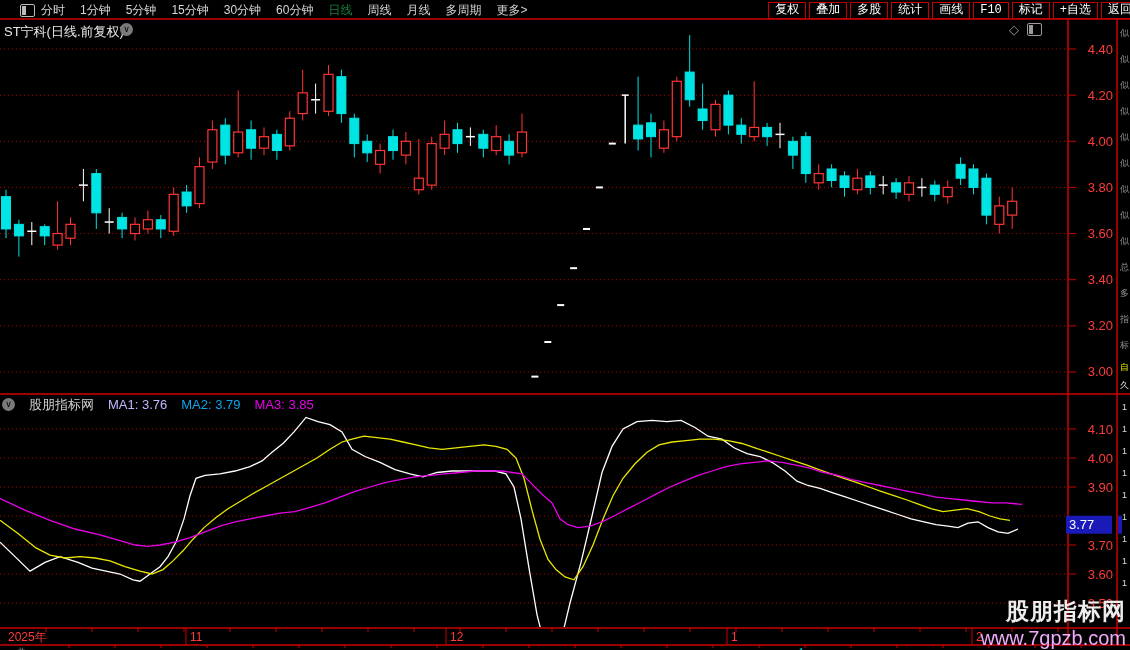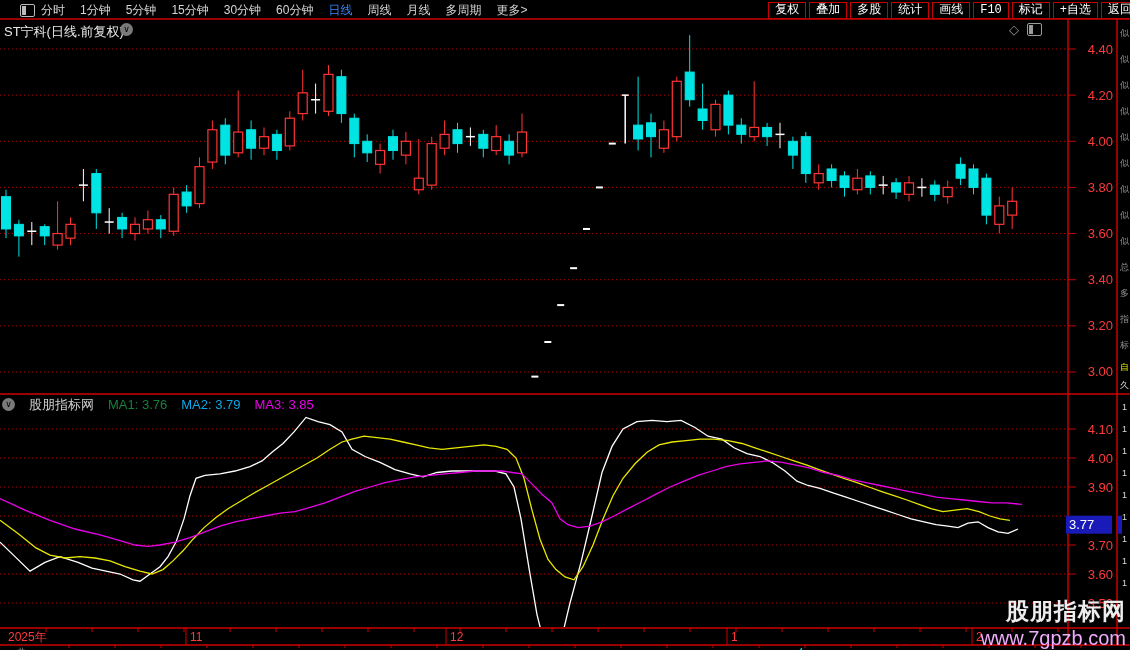--- a/index.html
+++ b/index.html
@@ -4,21 +4,21 @@
 <style>
   html,body{margin:0;padding:0;background:#000;}
   #app{position:relative;width:1130px;height:650px;background:#000;overflow:hidden;
        font-family:"Liberation Sans",sans-serif;-webkit-font-smoothing:none;}
   
   #toolbar{position:absolute;left:0;top:1px;width:1130px;height:19px;display:flex;align-items:center;margin-left:16px;}
   .wicon{width:13px;height:11px;border:1px solid #bbb;border-radius:2px;margin:0 6px 0 4px;position:relative;}
   .wicon div{position:absolute;left:1px;top:1px;bottom:1px;width:4px;background:#bbb;}
   #tabs{display:flex;gap:15px;font-size:12px;color:#d6d6d6;white-space:nowrap;}
   #tabs .tab{cursor:default;}
-  #tabs .tab.active{color:#3b82f6;}
+  #tabs .tab.active{color:#15803d;}
   #tbtns{margin-left:auto;display:flex;gap:3px;padding-right:7px;font-family:Liberation Mono, monospace;}
   .tbtn{font-size:12px;color:#fff;border:1px solid #c40000;padding:0 6px;height:15px;line-height:15px;white-space:nowrap;}
   
   #titlebar{position:absolute;left:0;top:20px;width:1130px;height:20px;font-size:13px;color:#e8e8e8;}
   #titlebar .tt{position:absolute;left:4px;top:3px;}
   .chev{position:absolute;left:120px;top:3px;width:13px;height:13px;border-radius:50%;background:#7a7a7a;
         color:#000;font-size:9px;text-align:center;line-height:12px;}
   #corner{position:absolute;right:88px;top:2px;color:#9a9a9a;font-size:13px;display:flex;gap:8px;align-items:center;}
   .spliticon{width:13px;height:11px;border:1px solid #9a9a9a;border-radius:2px;position:relative;display:inline-block;}
   .spliticon div{position:absolute;left:1px;top:1px;bottom:1px;width:4px;background:#9a9a9a;}
@@ -358,21 +358,21 @@
       <line x1="989" y1="645" x2="989" y2="648" stroke="#cc0000" stroke-width="1"></line>
       <line x1="1012" y1="628" x2="1012" y2="632" stroke="#cc0000" stroke-width="1"></line>
       <line x1="1035" y1="645" x2="1035" y2="648" stroke="#cc0000" stroke-width="1"></line>
       <line x1="1058" y1="628" x2="1058" y2="632" stroke="#cc0000" stroke-width="1"></line>
       <line x1="1081" y1="645" x2="1081" y2="648" stroke="#cc0000" stroke-width="1"></line>
     </svg>
 
   <div id="indHeader">
     <span class="chev2">∨</span>
     <span class="nm">股朋指标网</span>
-    <span style="color:#15803d;">MA1: 3.76</span>
+    <span style="color:#c4b5fd;">MA1: 3.76</span>
     <span style="color:#0ea5e9;">MA2: 3.79</span>
     <span style="color:#e800e8;text-align:right;">MA3: 3.85</span>
   </div>
 
   <div id="strip">
       <span>似</span>
       <span>似</span>
       <span>似</span>
       <span>似</span>
       <span>似</span>

